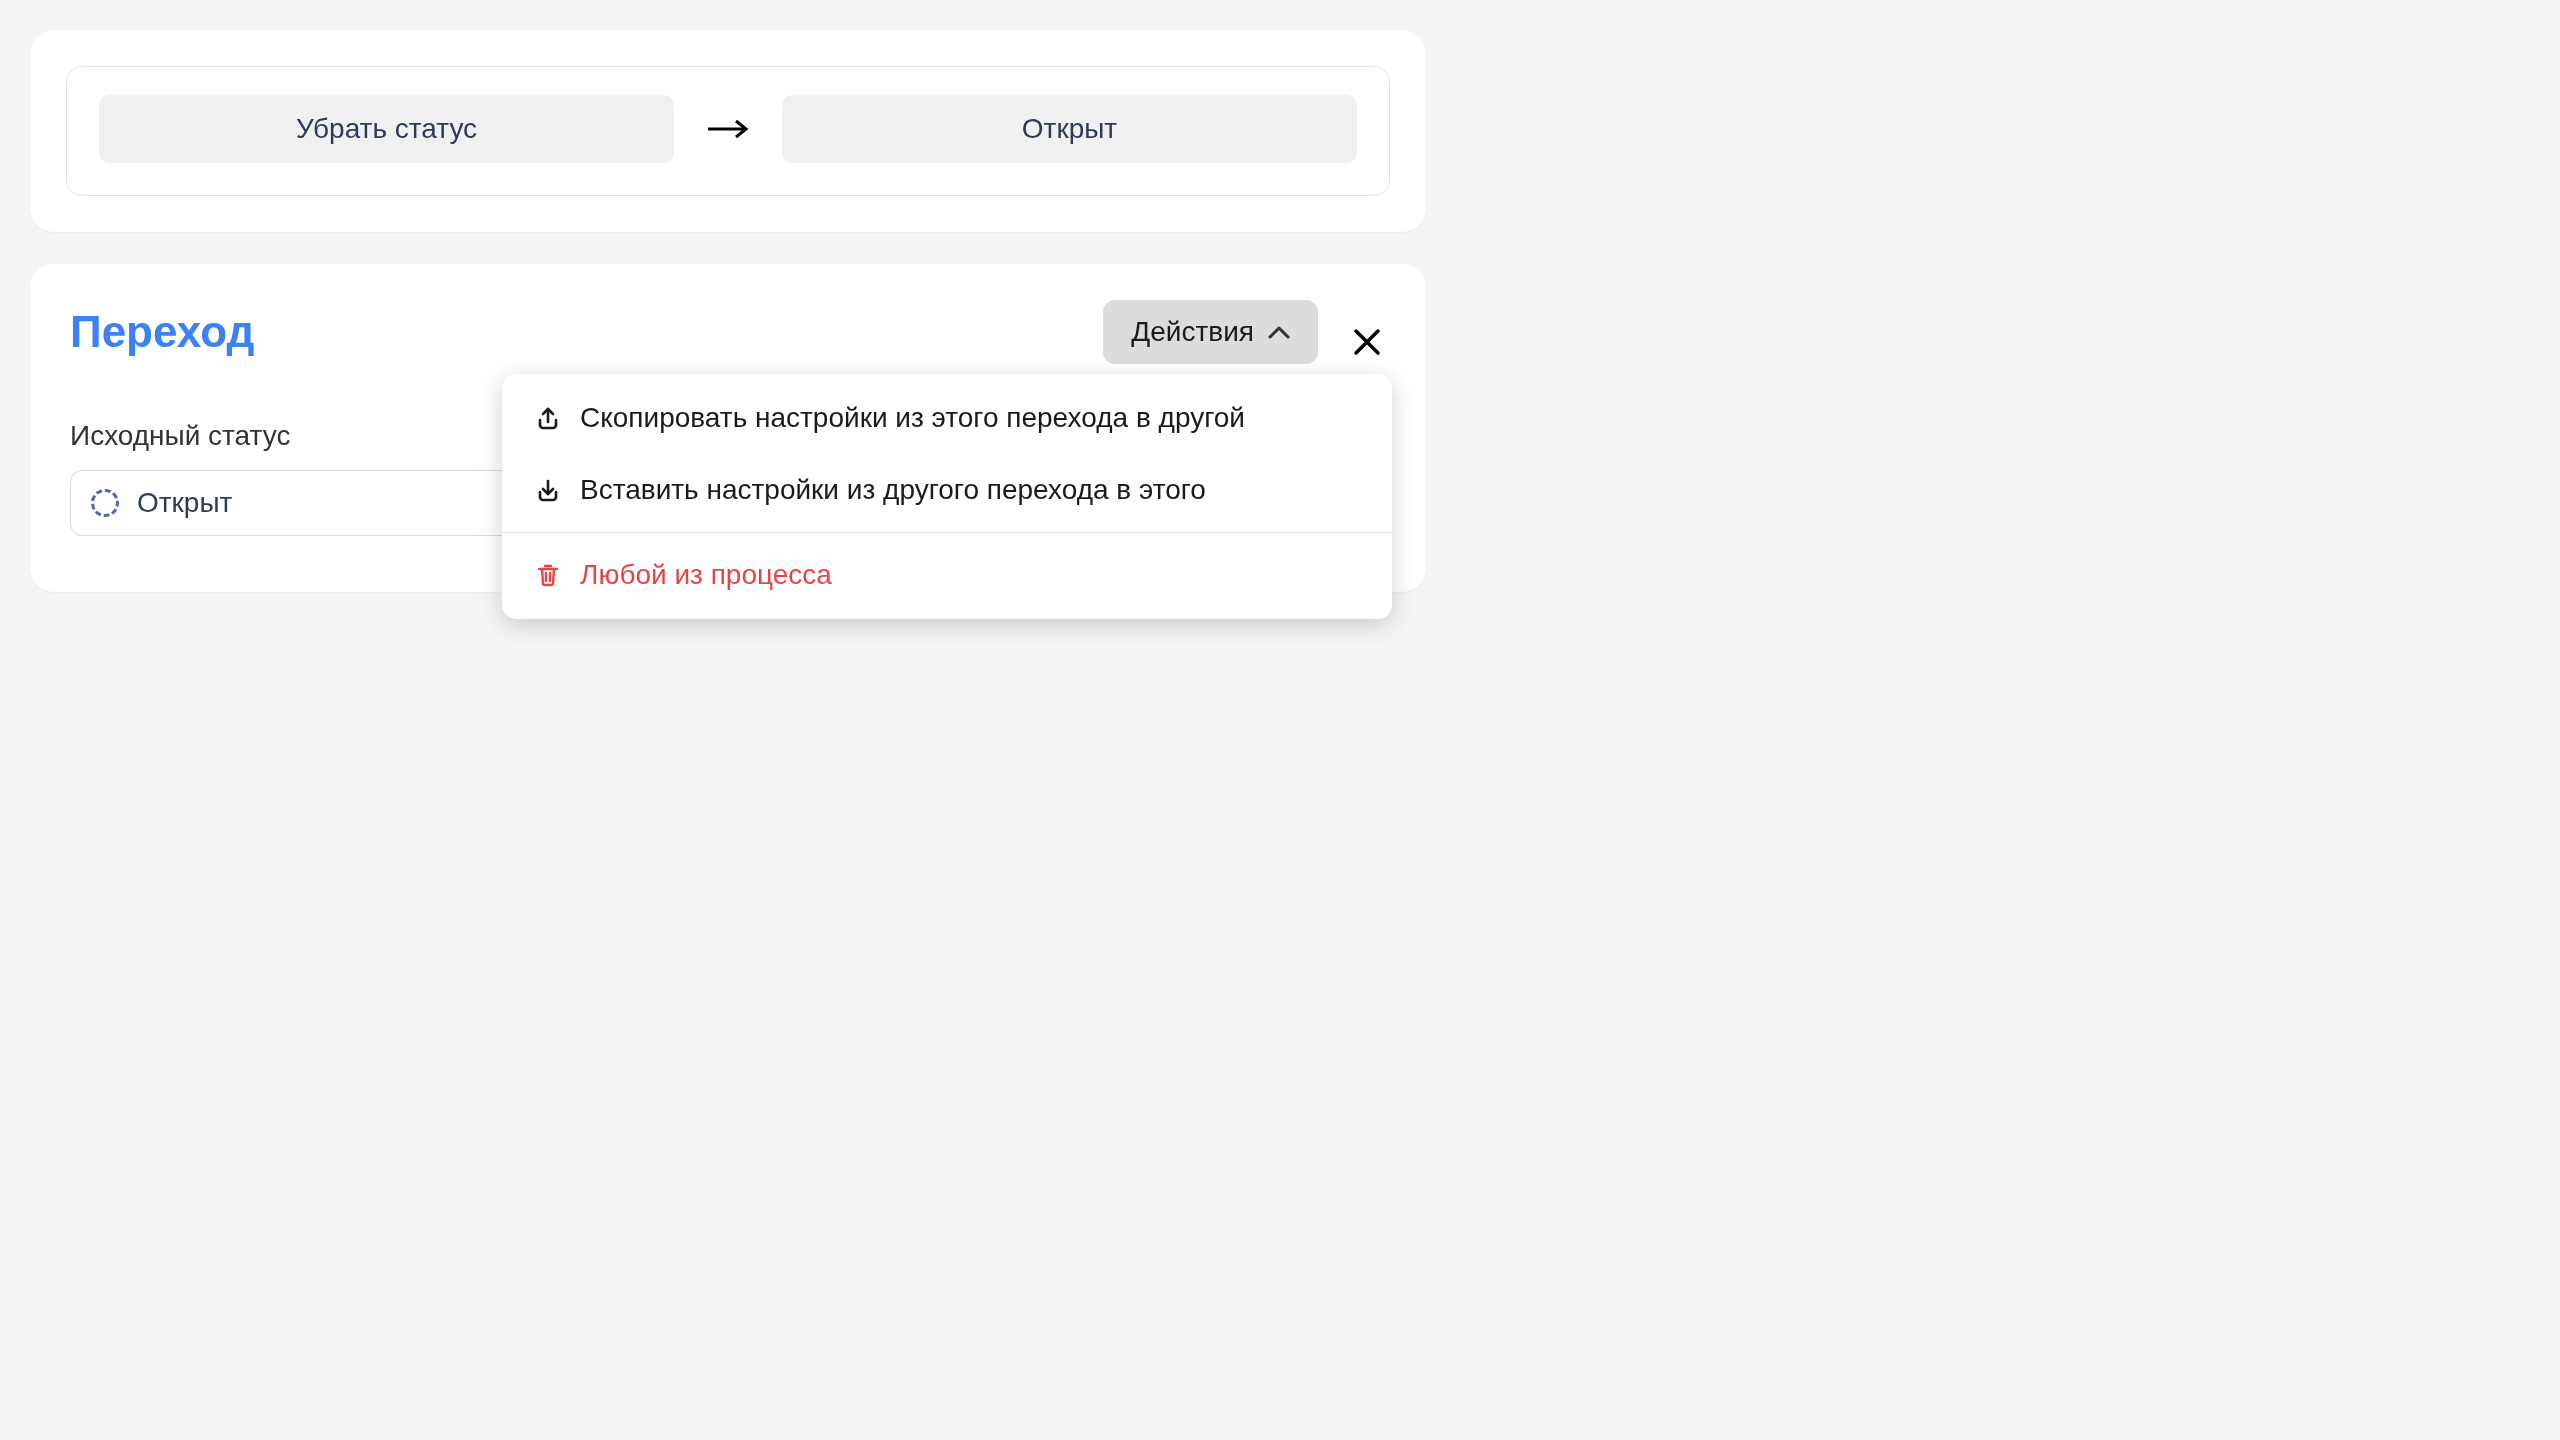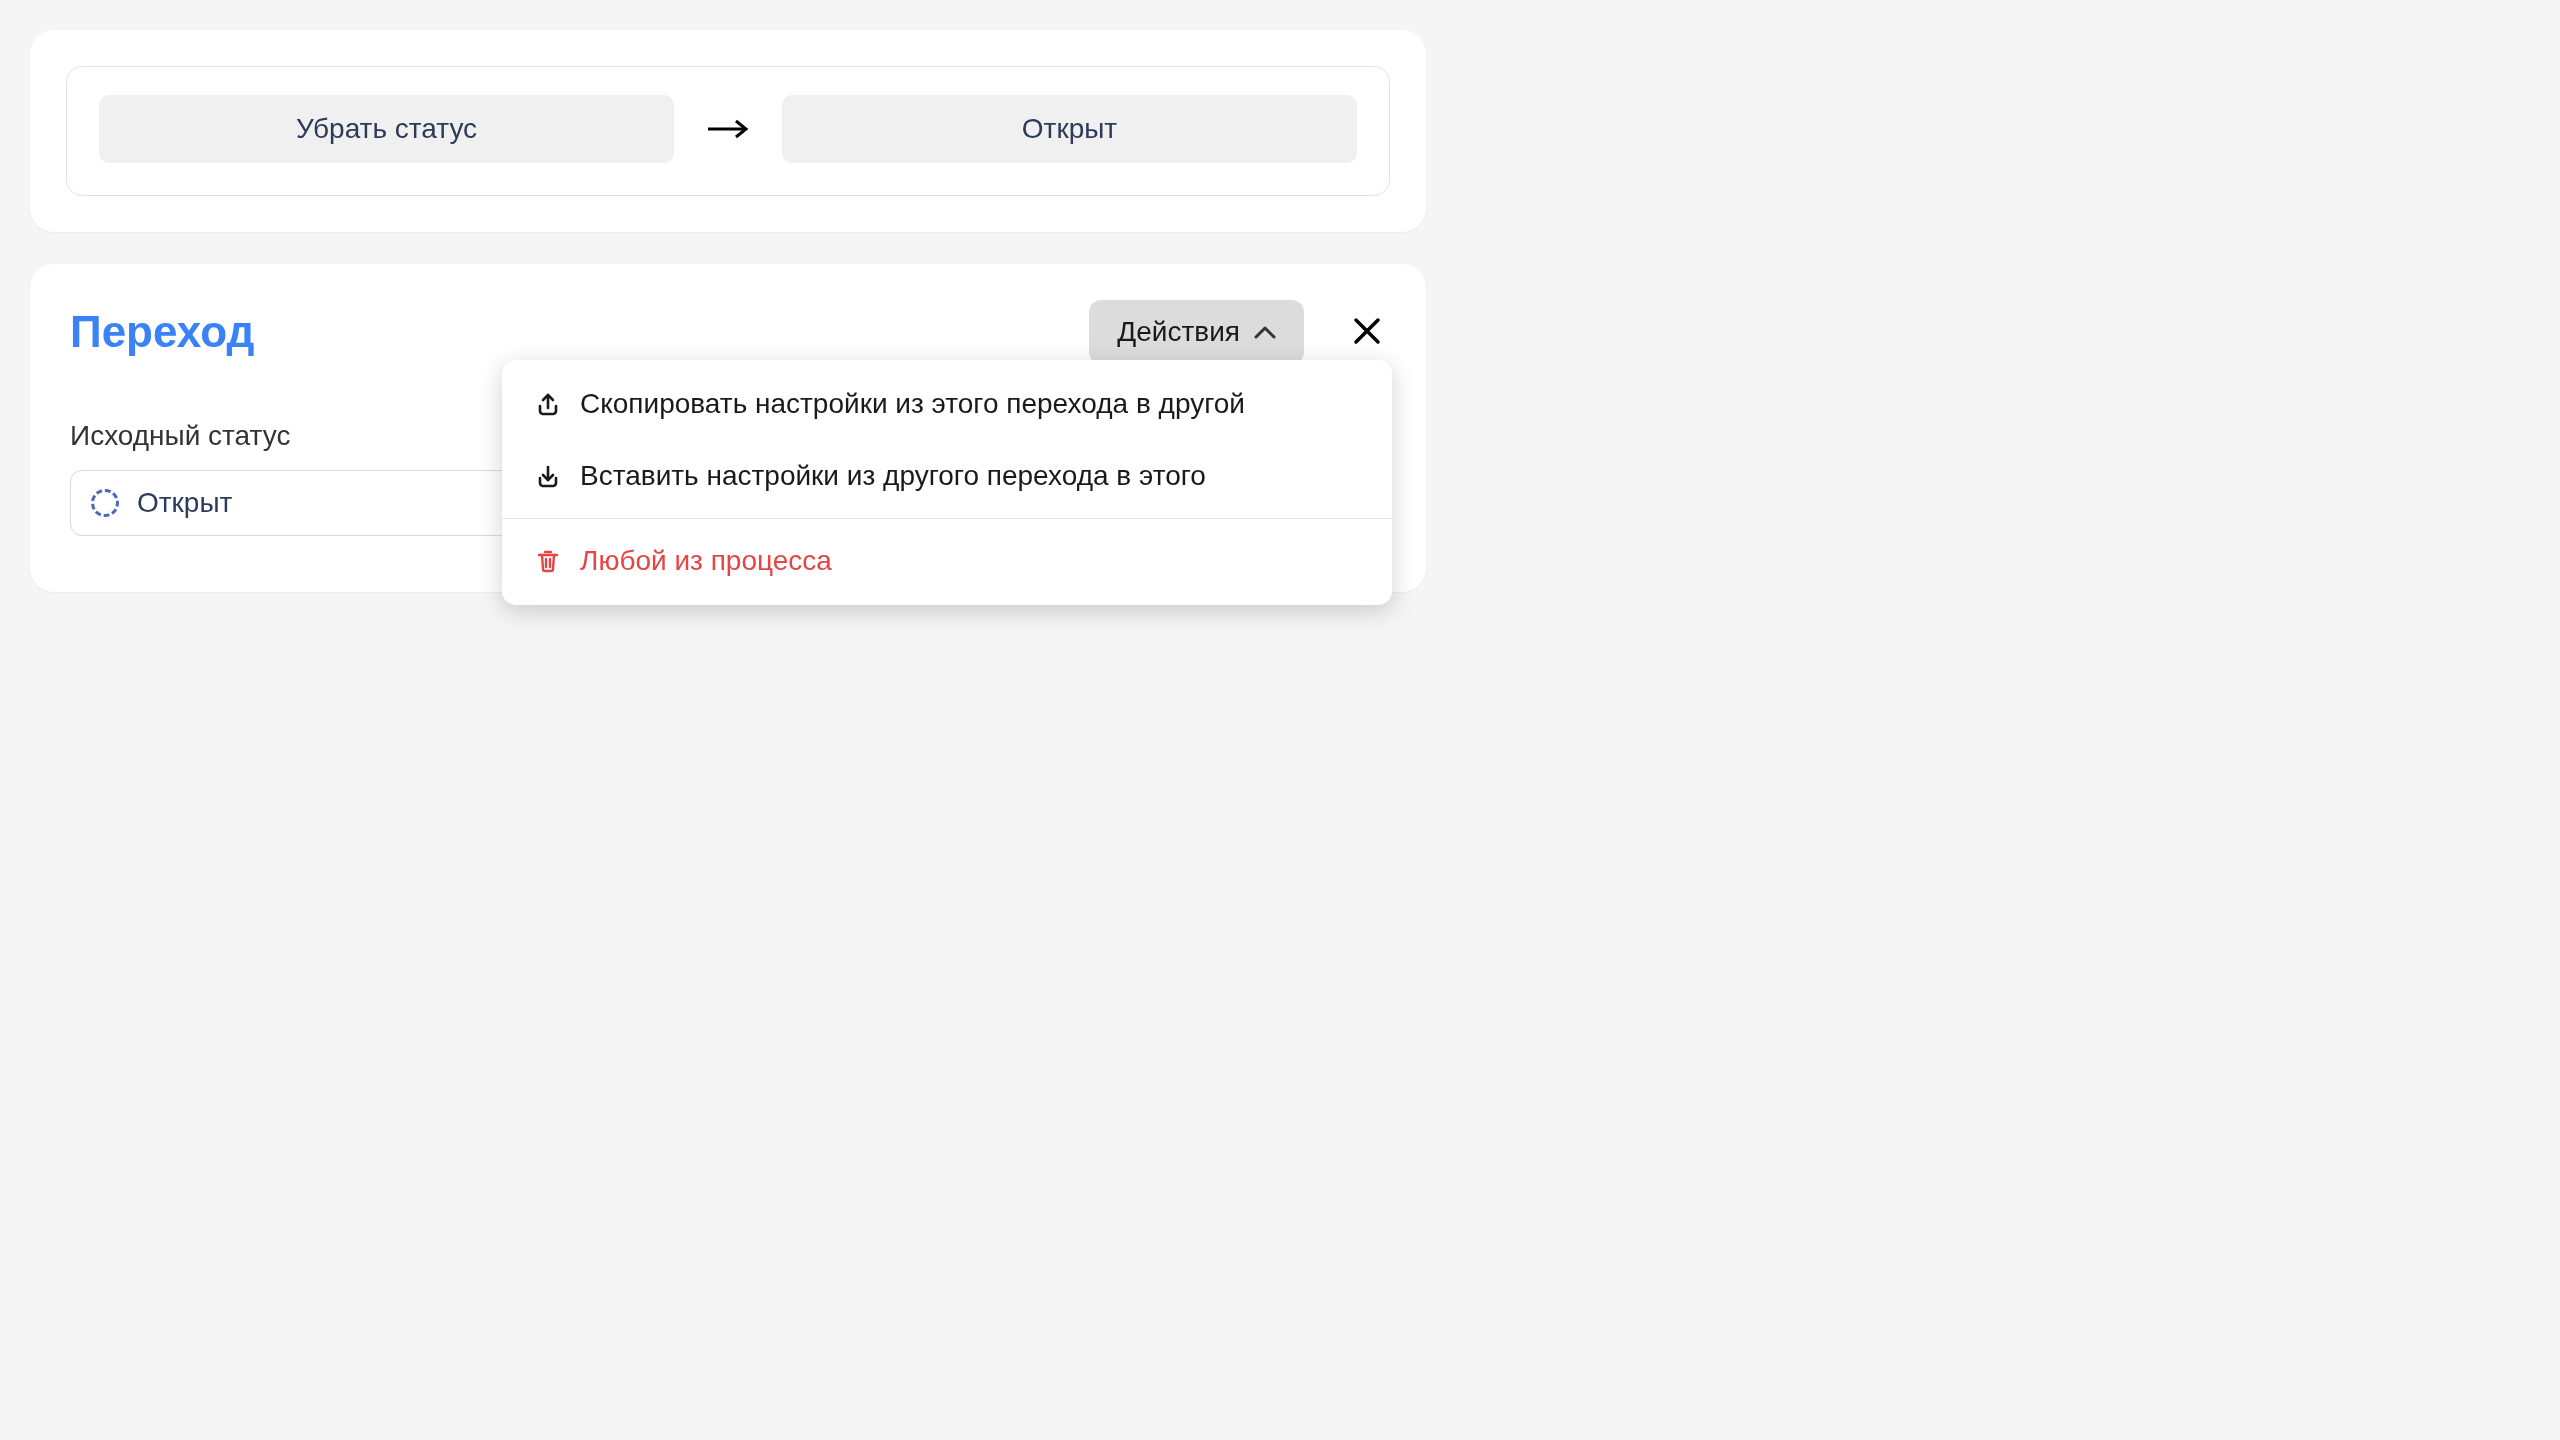--- a/index.html
+++ b/index.html
@@ -74,22 +74,22 @@
     margin-bottom: 56px;
     position: relative;
   }
   .section-title {
     font-size: 44px;
     font-weight: 700;
     color: #3b82f6;
   }
   .header-right {
     display: flex;
-    align-items: center;
-    gap: 44px;
+    align-items: flex-end;
+    gap: 30px;
   }
   .actions-btn {
     background: #dcdcdc;
     border: none;
     border-radius: 12px;
     padding: 16px 28px;
     font-size: 28px;
     color: #1a1a1a;
     display: flex;
     align-items: center;
@@ -124,21 +124,21 @@
     gap: 18px;
   }
   .dashed-circle {
     width: 28px;
     height: 28px;
     border: 3px dashed #4a6bb8;
     border-radius: 50%;
   }
   .dropdown {
     position: absolute;
-    top: 60px;
+    top: 74px;
     right: -6px;
     background: #fff;
     border-radius: 14px;
     box-shadow: 0 6px 24px rgba(0,0,0,0.18);
     width: 890px;
     z-index: 10;
     padding: 8px 0;
   }
   .dropdown-item {
     display: flex;

